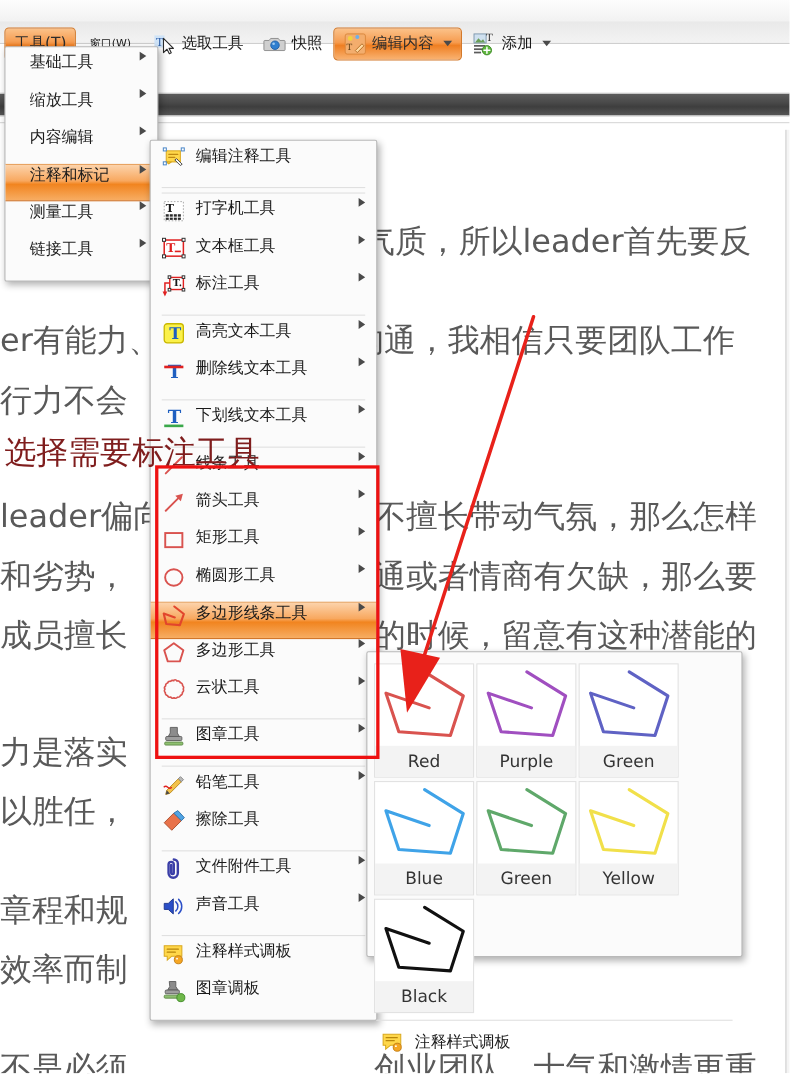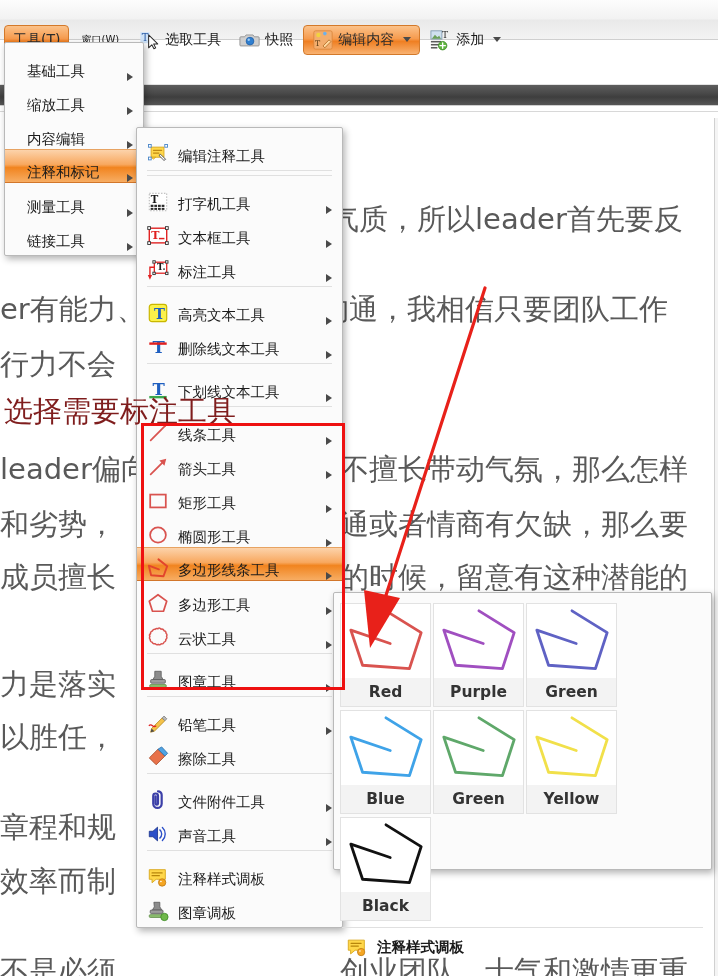--- a/index.html
+++ b/index.html
@@ -61,21 +61,21 @@
   .red-arrow { position:absolute; left:330px; top:280px; width:270px; height:380px; z-index:70; pointer-events:none;}
 
   
   .menu {
     position:absolute; background:#fbfbfb;
     border:1px solid #b9b9b9; border-radius:2px;
     box-shadow: 2px 3px 7px rgba(0,0,0,.30);
     padding:4px 0;
   }
   .menu-row {
-    display:flex; align-items:flex-end; height:34px; padding:0 6px 0 8px;
+    display:flex; align-items:flex-start; height:34px; padding:0 6px 0 8px;
     font-size:14.5px; color:#1b1b1b; white-space:nowrap; position:relative;
   }
   .menu-row.sel {
     background: linear-gradient(to bottom,#fcd3ab 0%,#f8a85f 45%,#f1841f 55%,#f7ad63 100%);
     border-top:1px solid #e7a362; border-bottom:1px solid #d2762a;
   }
   .menu-row .lbl { flex:1; }
   .menu-row .arw {
     width:0;height:0;margin-left:8px;margin-right:4px;
     border-top:4.5px solid transparent;border-bottom:4.5px solid transparent;border-left:6px solid #4a4a4a;
@@ -86,21 +86,21 @@
 
   
   #menu1 { left:4px; top:42px; width:140px; }
   #menu1 .menu-row { height:34px; padding-left:22px; }
   #menu1 .lbl { font-size:14.5px; }
 
   
   #menu2 { left:136px; top:127px; width:207px; }
 
   
-  #menu3 { left:333px; top:592px; width:379px; height:278px; padding:6px 0 0 0;font-weight:bold;}
+  #menu3 { left:333px; top:592px; width:342px; height:278px; padding:6px 0 0 0;}
   .swatch-grid { display:flex; flex-wrap:wrap; padding:4px 6px 0 6px; }
   .swatch {
     width:91px; height:104px; background:#fff; border:1px solid #e2e2e2;
     margin:0 2px 3px 0; display:flex; flex-direction:column; align-items:center;
   }
   .swatch .sw-img { flex:1; display:flex; align-items:center; justify-content:center; width:100%; }
   .swatch .sw-lbl { height:28px; line-height:28px; font-size:15.5px; color:#333; background:#f3f3f3; width:100%; text-align:center;
                     font-family:"DejaVu Sans","Liberation Sans",sans-serif;}
   .swatch.empty { border:none; background:transparent; }
   .palette-foot { display:flex; align-items:center; height:34px; padding-left:10px; font-size:14.5px; color:#1b1b1b; margin-top:2px;}

